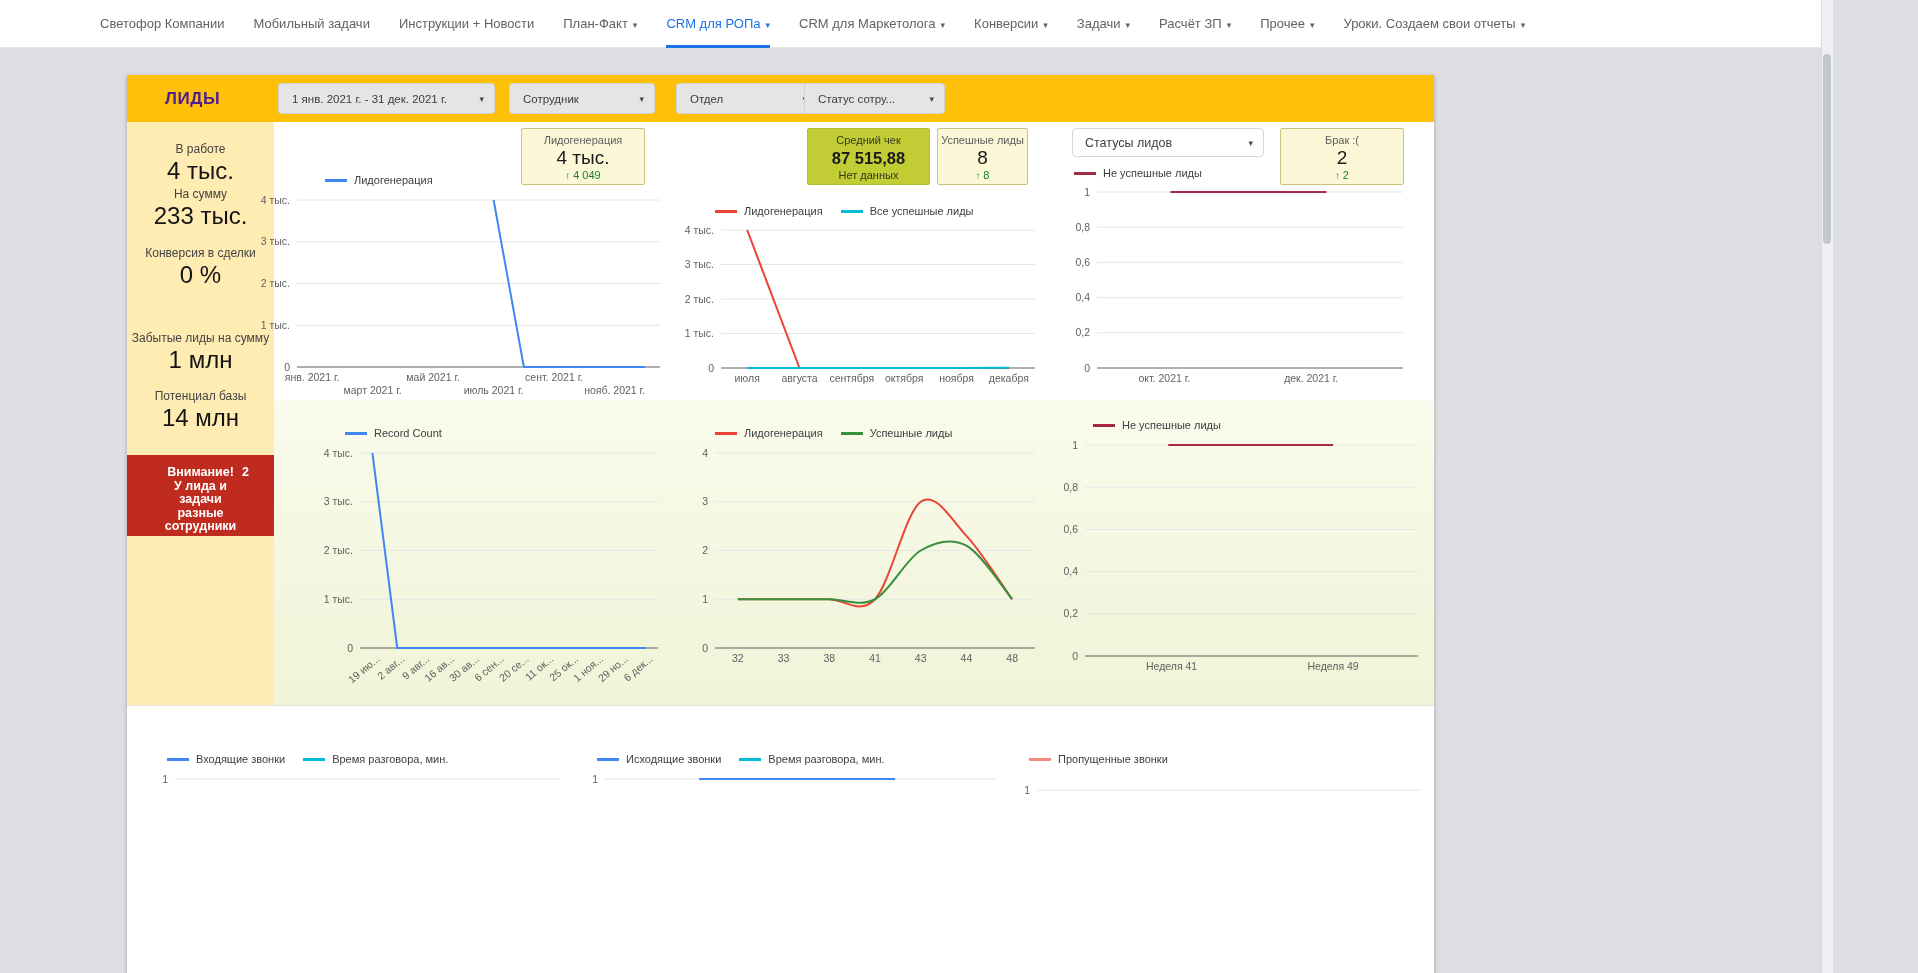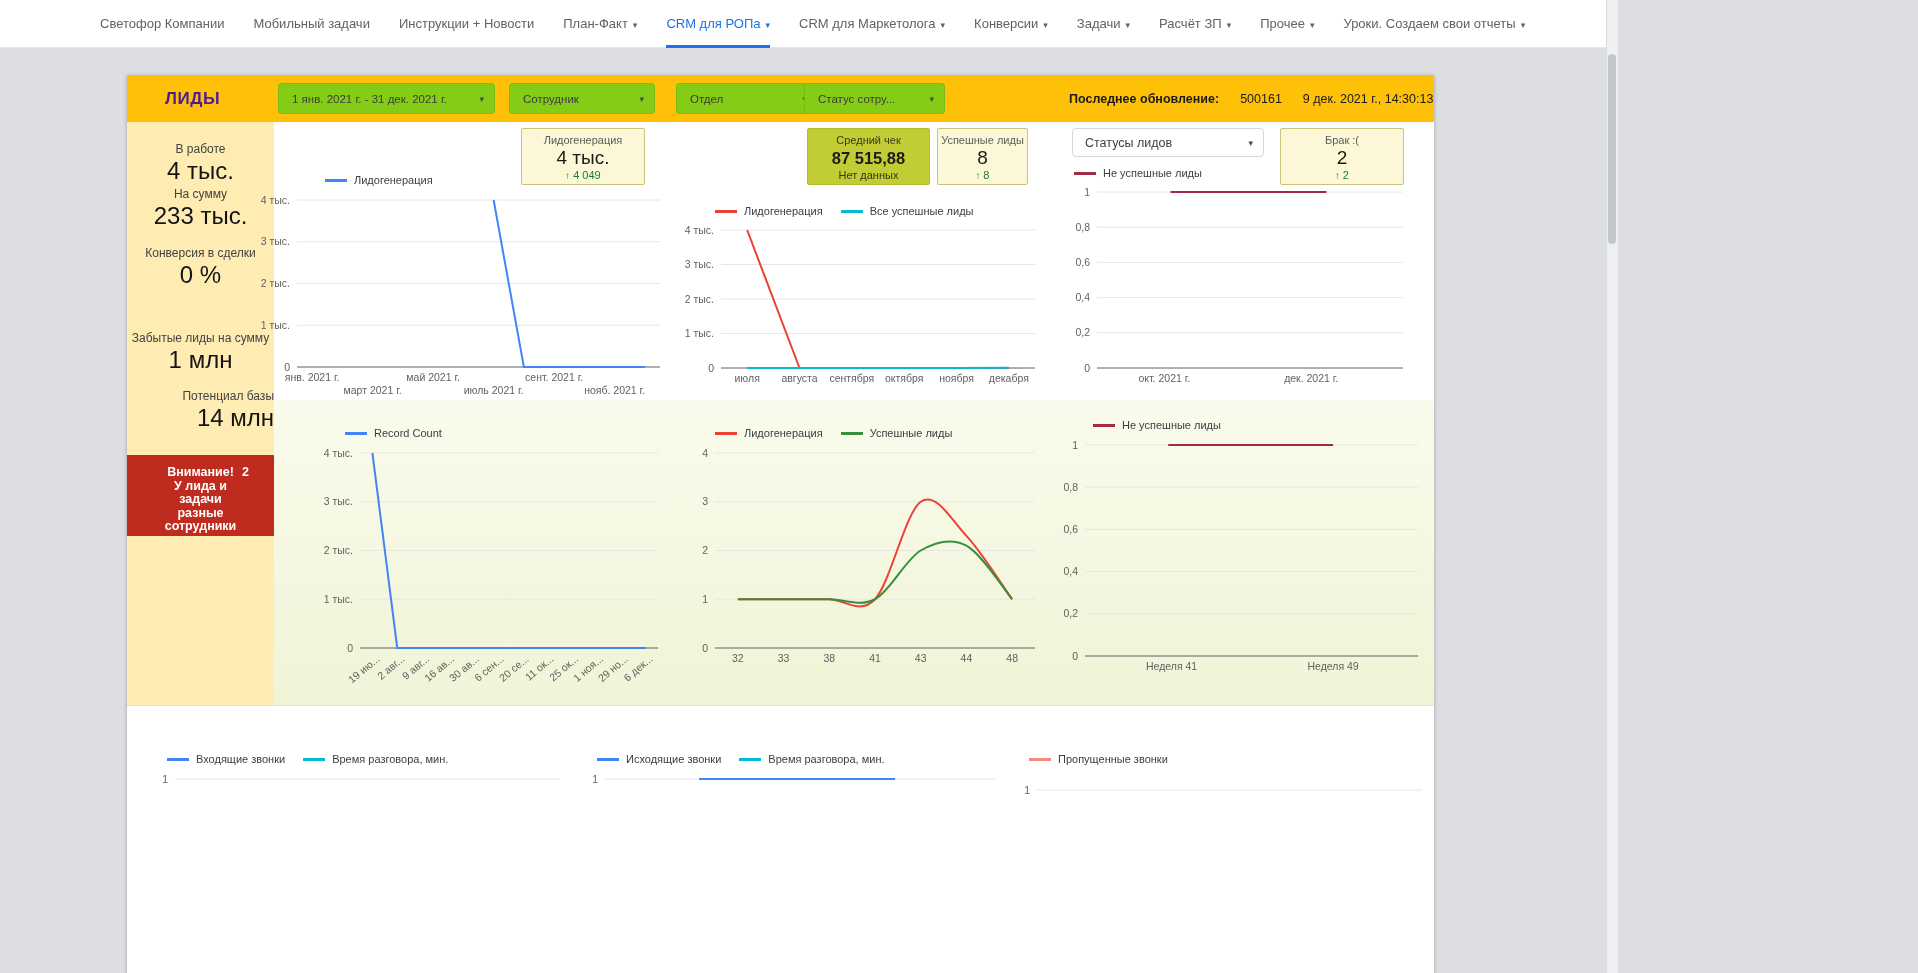--- a/index.html
+++ b/index.html
@@ -1,29 +1,29 @@
 <!DOCTYPE html>
 <html><head>
 <meta charset="utf-8">
 <style>
   *{margin:0;padding:0;box-sizing:border-box}
   html,body{background:#dcdee1}
   body{font-family:"Liberation Sans",sans-serif}
-  .screen{position:relative;width:1618px;height:973px;overflow:hidden;background:#dcdee1}
+  .screen{position:relative;width:1833px;height:973px;overflow:hidden;background:#dcdee1}
   
   .topnav{position:absolute;left:0;top:0;width:1918px;height:48px;background:#fff;border-bottom:1px solid #e9e9e9;display:flex;align-items:center;padding-left:100px;gap:29px;z-index:6}
   .nav-item{display:flex;align-items:center;gap:5px;font-size:13px;color:#5f6368;cursor:pointer;height:48px;position:relative;white-space:nowrap}
   .nav-item.active{color:#1a73e8}
   .nav-item.active::after{content:"";position:absolute;left:0;right:0;bottom:0;height:3px;background:#1a73e8}
   .nav-item .caret{font-size:9px;margin-top:2px}
   
   .report{position:absolute;left:127px;top:75px;width:1307px;height:900px;background:#fff;box-shadow:0 1px 4px rgba(0,0,0,.28);overflow:hidden}
   .rheader{position:absolute;left:0;top:0;width:100%;height:47px;background:#ffc107;z-index:3}
   .rtitle{position:absolute;left:38px;top:14px;font-size:17px;font-weight:bold;color:#4c1d95;letter-spacing:.6px}
-  .chip{position:absolute;top:8px;height:31px;background:#84cc16;border:1px solid rgba(0,0,0,.08);border-radius:4px;display:flex;align-items:center;justify-content:space-between;padding:0 10px 0 13px;font-size:11.5px;color:#3c3c3c;cursor:pointer;white-space:nowrap;overflow:hidden}
+  .chip{position:absolute;top:8px;height:31px;background:#e5e5e5;border:1px solid rgba(0,0,0,.08);border-radius:4px;display:flex;align-items:center;justify-content:space-between;padding:0 10px 0 13px;font-size:11.5px;color:#3c3c3c;cursor:pointer;white-space:nowrap;overflow:hidden}
   .chip-caret{font-size:9px;color:#4a4a4a;margin-left:8px}
   .lastupd{position:absolute;left:942px;top:0;height:47px;display:flex;align-items:center;gap:21px;font-size:12.5px;color:#1b1b1b;white-space:nowrap}
   .lastupd .lbl{font-weight:bold}
   
   .sidebar{position:absolute;left:0;top:47px;width:147px;height:583px;background:#ffecb3}
   .metric{text-align:center}
   .m-label{font-size:12px;color:#424242;line-height:14px}
   .m-value{font-size:24px;color:#141414;line-height:26px;margin-top:2px}
   .alert{position:absolute;left:0;top:333px;width:147px;height:81px;color:#fff;font-weight:bold;font-size:12.5px;line-height:13.5px;text-align:center;padding-top:11px}
   .alert .count{position:absolute;right:25px;top:11px}
@@ -96,25 +96,20 @@
       </div>
       <div class="nav-item">
         <span>Уроки. Создаем свои отчеты</span>
         <span class="caret">▾</span>
       </div>
     </nav>
 
   <div class="report">
     <div class="rheader">
       <div class="rtitle">ЛИДЫ</div>
-      <div class="lastupd">
-        <span class="lbl">Последнее обновление:</span>
-        <span>500161</span>
-        <span>9 дек. 2021 г., 14:30:13</span>
-      </div>
     <div class="chip" style="left: 151px; width: 217px;">
           <span>1 янв. 2021 г. - 31 дек. 2021 г.</span>
           <span class="chip-caret">▾</span>
         </div>
         <div class="chip" style="left: 382px; width: 146px; text-align: right;">
           <span>Сотрудник</span>
           <span class="chip-caret">▾</span>
         </div>
         <div class="chip" style="left: 549px; width: 142px;">
           <span>Отдел</span>
@@ -137,21 +132,21 @@
             <div class="m-value">233 тыс.</div>
           </div>
           <div class="metric" style="margin-top: 17px;">
             <div class="m-label">Конверсия в сделки</div>
             <div class="m-value">0 %</div>
           </div>
           <div class="metric" style="margin-top: 43px;">
             <div class="m-label">Забытые лиды на сумму</div>
             <div class="m-value">1 млн</div>
           </div>
-          <div class="metric" style="margin-top: 16px; text-align: right;">
+          <div class="metric" style="margin-top: 16px;">
             <div class="m-label">Потенциал базы</div>
             <div class="m-value">14 млн</div>
           </div>
         </div>
       <div class="alert" style="background: rgb(192, 43, 32);">
           <div>Внимание!</div>
           <div>У лида и</div>
           <div>задачи</div>
           <div>разные</div>
           <div>сотрудники</div>

